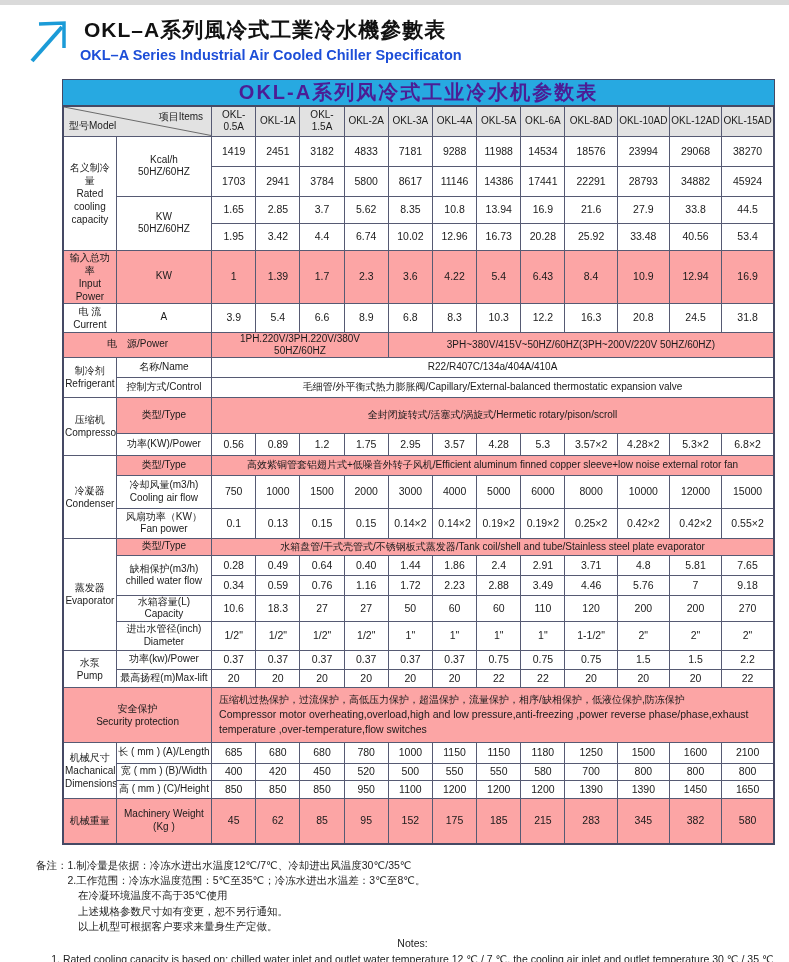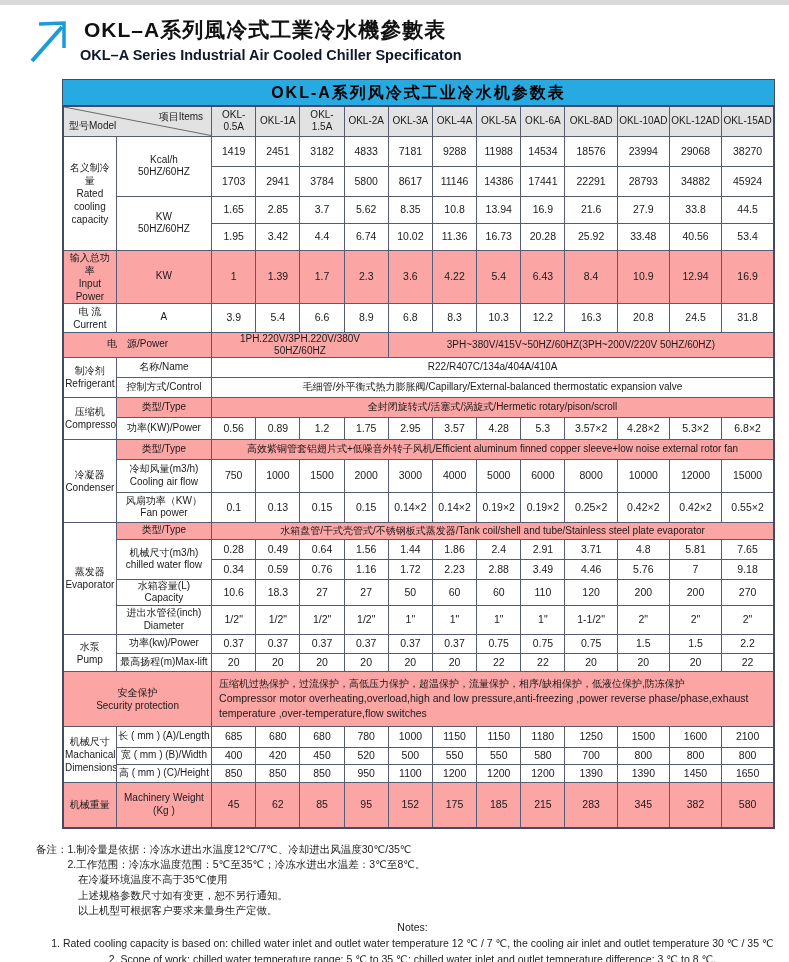--- a/index.html
+++ b/index.html
@@ -6,25 +6,25 @@
   body{
     width:789px;height:962px;background:#ffffff;overflow:hidden;
     font-family:"Liberation Sans","DejaVu Sans",sans-serif;color:#1a1a1a;
   }
   .top-strip{height:5px;background:#dadada;}
   
   .page-header{display:flex;align-items:flex-start;margin:8px 0 0 24px;}
   .logo{width:48px;height:50px;flex:0 0 auto;margin-top:2px;}
   .title-block{margin-left:8px;}
   .title-zh{font-size:21px;font-weight:bold;letter-spacing:1px;margin:4px;line-height:1.25;color:#111;}
-  .title-en{font-size:14.5px;font-weight:600;margin:1px 0 0 0;line-height:1.2;color:#0f172a;}
+  .title-en{font-size:14.5px;font-weight:600;margin:1px 0 0 0;line-height:1.2;color:#1d4ed8;}
   
   .table-wrap{width:713px;margin:14px 0 0 62px;}
   .tbar{
-    background:#27a9e1;color:#000000;text-align:center;font-size:16px;
+    background:#27a9e1;color:#4c1d95;text-align:center;font-size:20px;
     line-height:25px;height:25px;letter-spacing:2px;
     border:1px solid #454964;border-bottom:none;font-weight:bold;
   }
   table{border-collapse:collapse;table-layout:fixed;width:713px;border:2px solid #454964;}
   th,td{
     border:1px solid #565a73;text-align:center;vertical-align:middle;
     padding:0 1px;font-weight:normal;line-height:1.2;overflow:hidden;background:#fff;
   }
   tr.hdr th{background:#e2e2e2;font-size:10px;}
   tr.shade td{background:#fca5a5;}
@@ -159,21 +159,21 @@
           <td class="v">27.9</td>
           <td class="v">33.8</td>
           <td class="v">44.5</td>
         </tr>
     <tr style="height:27px">
           <td class="v">1.95</td>
           <td class="v">3.42</td>
           <td class="v">4.4</td>
           <td class="v">6.74</td>
           <td class="v">10.02</td>
-          <td class="v">11.36</td>
+          <td class="v">12.96</td>
           <td class="v">16.73</td>
           <td class="v">20.28</td>
           <td class="v">25.92</td>
           <td class="v">33.48</td>
           <td class="v">40.56</td>
           <td class="v">53.4</td>
         </tr>
 
     <tr class="shade" style="height:29px">
       <td class="cat">
@@ -227,21 +227,21 @@
         <span>Refrigerant</span>
       </td>
       <td class="item">名称/Name</td>
       <td class="span-val" colspan="12">R22/R407C/134a/404A/410A</td>
     </tr>
     <tr style="height:20px">
       <td class="item">控制方式/Control</td>
       <td class="span-val" colspan="12">毛细管/外平衡式热力膨胀阀/Capillary/External-balanced thermostatic expansion valve</td>
     </tr>
 
-    <tr class="shade" style="height:20px">
+    <tr class="shade" style="height:36px">
       <td class="cat keep-white" rowspan="2">
         <span>压缩机</span><br>
         <span>Compressor</span>
       </td>
       <td class="item">类型/Type</td>
       <td class="span-val" colspan="12">全封闭旋转式/活塞式/涡旋式/Hermetic rotary/pison/scroll</td>
     </tr>
     <tr style="height:22px">
       <td class="item">功率(KW)/Power</td>
     <td class="v">0.56</td>
@@ -306,27 +306,27 @@
     <tr class="shade" style="height:17px">
       <td class="cat keep-white" rowspan="5">
         <span>蒸发器</span><br>
         <span>Evaporator</span>
       </td>
       <td class="item">类型/Type</td>
       <td class="span-val" colspan="12">水箱盘管/干式壳管式/不锈钢板式蒸发器/Tank coil/shell and tube/Stainless steel plate evaporator</td>
     </tr>
     <tr style="height:20px">
       <td class="item" rowspan="2">
-        <span>机械尺寸(m3/h)</span><br>
+        <span>缺相保护(m3/h)</span><br>
         <span>chilled water flow</span>
       </td>
     <td class="v">0.28</td>
           <td class="v">0.49</td>
           <td class="v">0.64</td>
-          <td class="v">1.56</td>
+          <td class="v">0.40</td>
           <td class="v">1.44</td>
           <td class="v">1.86</td>
           <td class="v">2.4</td>
           <td class="v">2.91</td>
           <td class="v">3.71</td>
           <td class="v">4.8</td>
           <td class="v">5.81</td>
           <td class="v">7.65</td>
         </tr>
     <tr style="height:20px">

